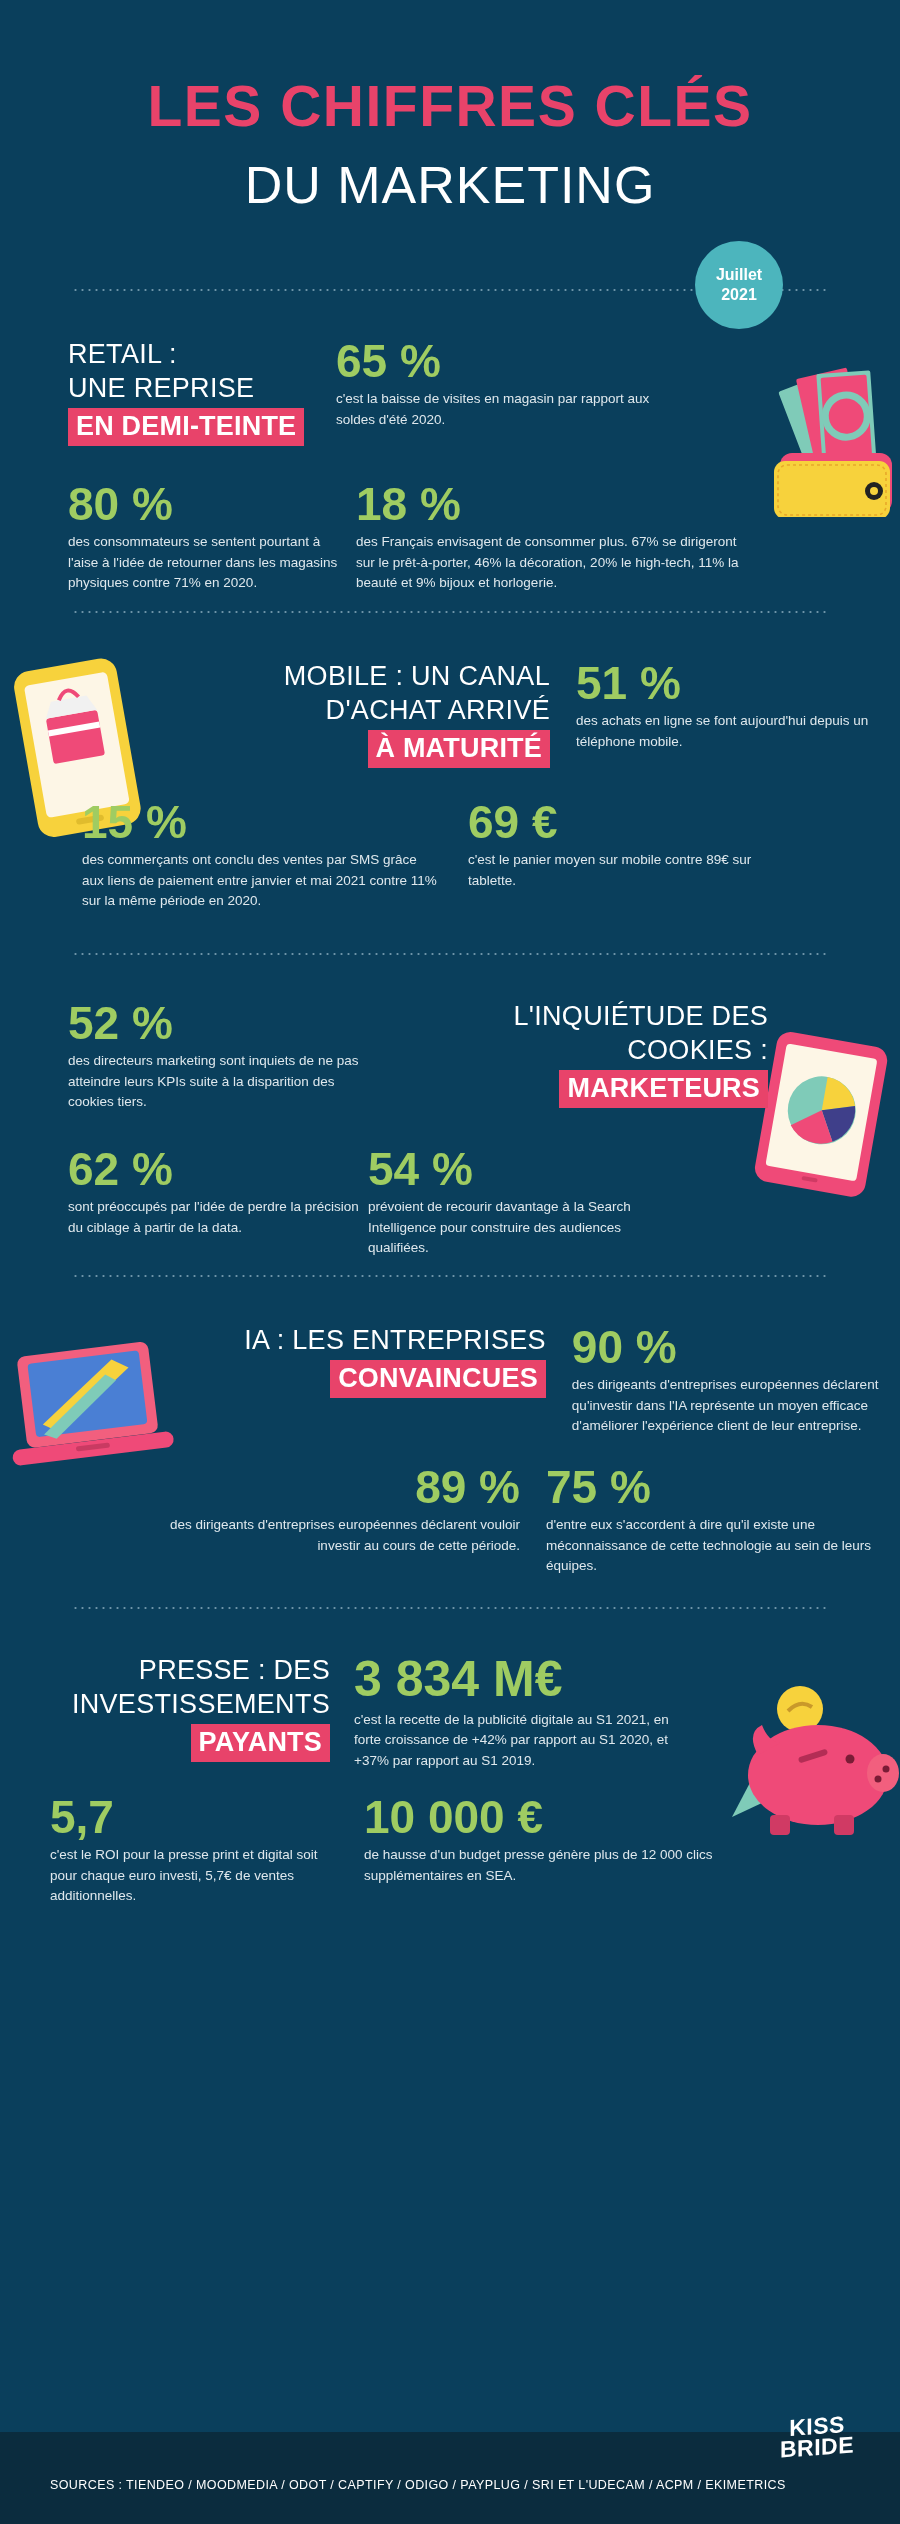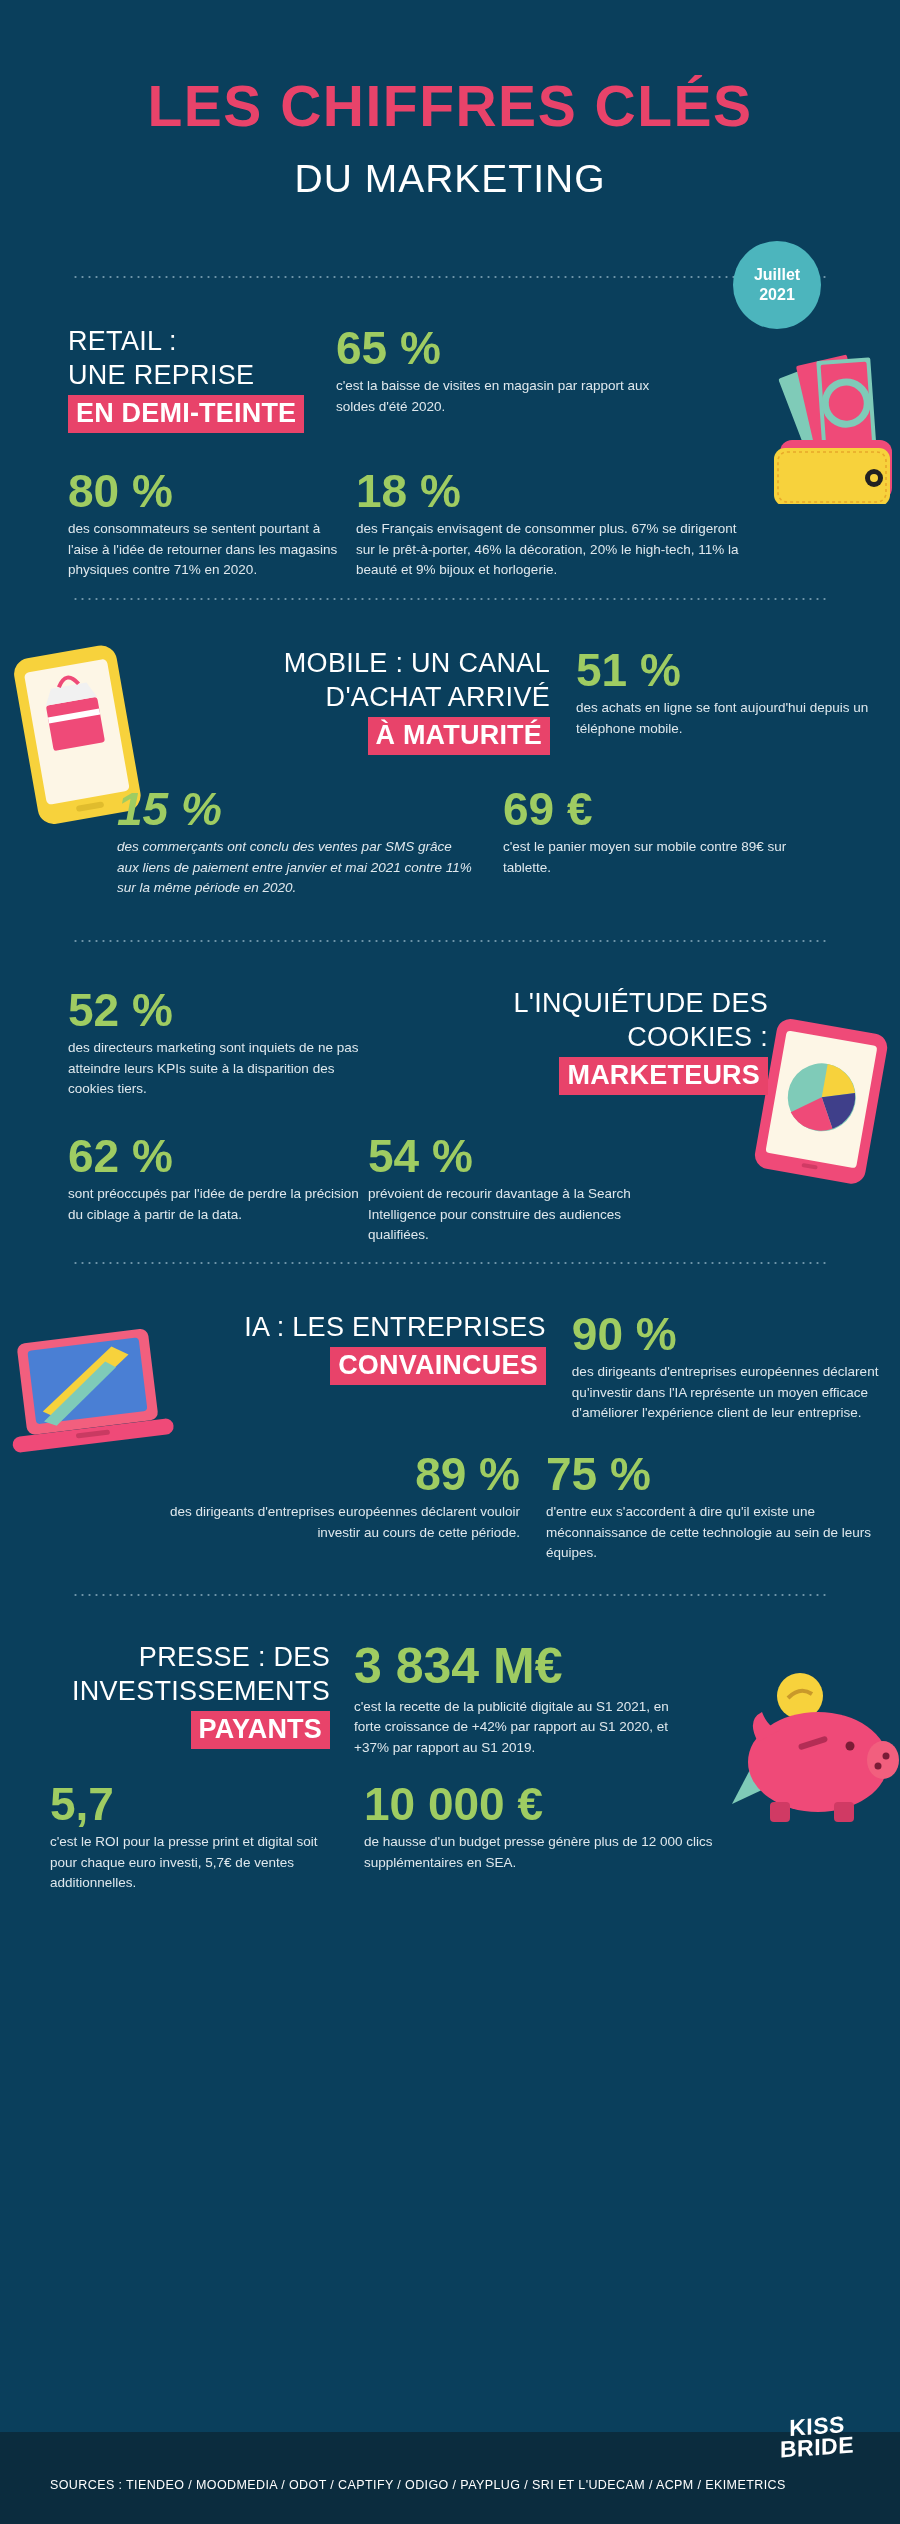--- a/index.html
+++ b/index.html
@@ -24,31 +24,31 @@
     color:#e8436a;
     font-size:57px;
     font-weight:800;
     letter-spacing:1.5px;
     line-height:1;
     font-family:"Liberation Sans", sans-serif;
   }
   .title-sub{
     text-align:center;
     color:#ffffff;
-    font-size:39px;
+    font-size:52px;
     font-weight:300;
     letter-spacing:1px;
     line-height:1;
     margin-top:24px;
     position:relative;
     z-index:3;
   }
   .date-badge{
     position:absolute;
-    left:733px;
+    left:695px;
     top:241px;
     width:88px;height:88px;
     border-radius:50%;
     background:#4cb5bd;
     color:#ffffff;
     display:flex;
     flex-direction:column;
     align-items:center;
     justify-content:center;
     font-size:16px;
@@ -219,21 +219,21 @@
         <div>D'ACHAT ARRIVÉ</div>
         <div class="hl">À MATURITÉ</div>
       </div>
       <div class="stat" style="width:310px;padding-left:26px;">
         <div class="num">51 %</div>
         <div class="desc">des achats en ligne se font aujourd'hui depuis un téléphone mobile.</div>
       </div>
     </div>
 
     <div class="row" style="padding:30px 0 0 0;">
-      <div class="stat" style="width:360px;padding-left:117px;font-style:italic;">
+      <div class="stat" style="width:360px;padding-left:82px;">
         <div class="num">15 %</div>
         <div class="desc">des commerçants ont conclu des ventes par SMS grâce aux liens de paiement entre janvier et mai 2021 contre 11% sur la même période en 2020.</div>
       </div>
       <div class="stat" style="width:310px;padding-left:26px;">
         <div class="num">69 €</div>
         <div class="desc">c'est le panier moyen sur mobile contre 89€ sur tablette.</div>
       </div>
     </div>
   </div>
 

